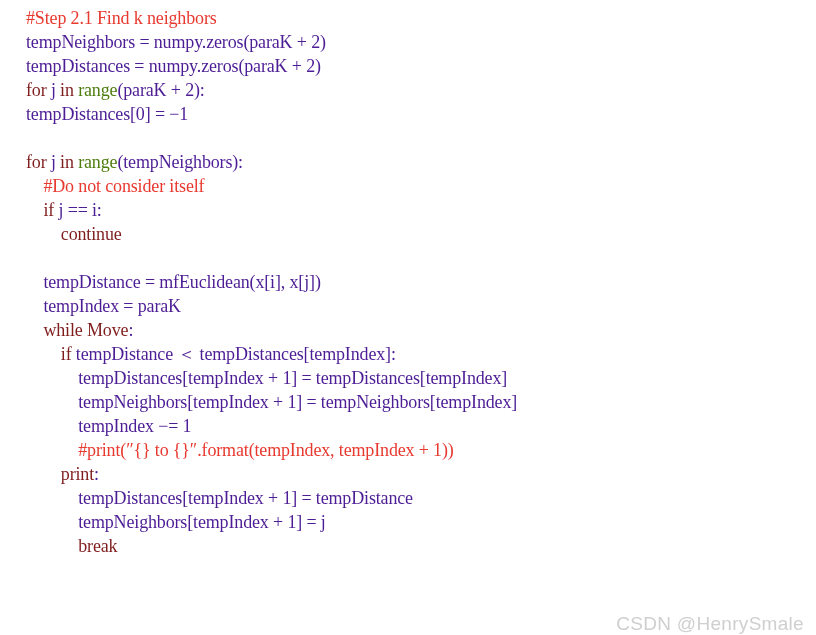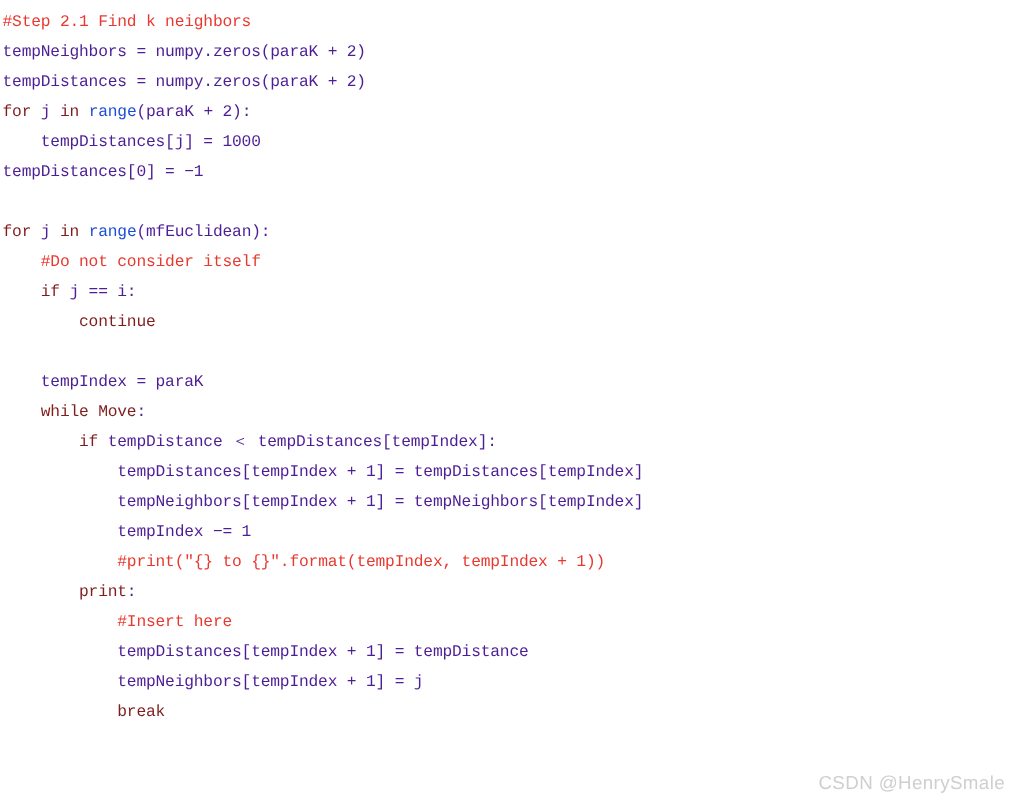--- a/index.html
+++ b/index.html
@@ -17,69 +17,69 @@
     position: relative;
     width: 816px;
     height: 635px;
     background: #ffffff;
     padding: 0;
     box-sizing: border-box;
   }
   .code-line {
     height: 24px;
     line-height: 24px;
-    font-size: 13px;
+    font-size: 18px;
     white-space: pre;
     padding-left: 2px;
     letter-spacing: -0.15px;
-    font-family: Liberation Mono, monospace;
+    font-family: Liberation Serif, serif;
+    margin-left: 24px;
   }
   .code-line:first-child {
     margin-top: 6px;
   }
   .tok-plain    { color: #4c1d95; }
   .tok-comment  { color: #e8392f; }
   .tok-keyword  { color: #7f1d1d; }
-  .tok-builtin  { color: #1d4ed8; }
+  .tok-builtin  { color: #4d7c0f; }
 
   #watermark {
     position: absolute;
     right: 12px;
     bottom: 6px;
     font-family: "Liberation Sans", sans-serif;
-    font-size: 15px;
+    font-size: 19px;
     color: #cfcfcf;
     letter-spacing: 0.3px;
     user-select: none;
   }
 </style>
 </head>
 <body>
 
 <div id="code-block">
   <div id="code-lines">
       <div class="code-line"><span class="tok-comment">#Step 2.1 Find k neighbors</span></div>
       <div class="code-line"><span class="tok-plain">tempNeighbors = numpy.zeros(paraK + 2)</span></div>
       <div class="code-line"><span class="tok-plain">tempDistances = numpy.zeros(paraK + 2)</span></div>
       <div class="code-line"><span class="tok-keyword">for</span><span class="tok-plain"> j </span><span class="tok-keyword">in</span><span class="tok-plain"> </span><span class="tok-builtin">range</span><span class="tok-plain">(paraK + 2):</span></div>
-      <div class="code-line"><span class="tok-plain">    tempDistances[j] = 1000</span></div>
       <div class="code-line"><span class="tok-plain">tempDistances[0] = −1</span></div>
       <div class="code-line">&nbsp;</div>
-      <div class="code-line"><span class="tok-keyword">for</span><span class="tok-plain"> j </span><span class="tok-keyword">in</span><span class="tok-plain"> </span><span class="tok-builtin">range</span><span class="tok-plain">(mfEuclidean):</span></div>
+      <div class="code-line"><span class="tok-keyword">for</span><span class="tok-plain"> j </span><span class="tok-keyword">in</span><span class="tok-plain"> </span><span class="tok-builtin">range</span><span class="tok-plain">(tempNeighbors):</span></div>
       <div class="code-line"><span class="tok-plain">    </span><span class="tok-comment">#Do not consider itself</span></div>
       <div class="code-line"><span class="tok-plain">    </span><span class="tok-keyword">if</span><span class="tok-plain"> j == i:</span></div>
       <div class="code-line"><span class="tok-plain">        </span><span class="tok-keyword">continue</span></div>
       <div class="code-line">&nbsp;</div>
+      <div class="code-line"><span class="tok-plain">    tempDistance = mfEuclidean(x[i], x[j])</span></div>
       <div class="code-line"><span class="tok-plain">    tempIndex = paraK</span></div>
       <div class="code-line"><span class="tok-plain">    </span><span class="tok-keyword">while</span><span class="tok-plain"> </span><span class="tok-keyword">Move</span><span class="tok-plain">:</span></div>
       <div class="code-line"><span class="tok-plain">        </span><span class="tok-keyword">if</span><span class="tok-plain"> tempDistance ＜ tempDistances[tempIndex]:</span></div>
       <div class="code-line"><span class="tok-plain">            tempDistances[tempIndex + 1] = tempDistances[tempIndex]</span></div>
       <div class="code-line"><span class="tok-plain">            tempNeighbors[tempIndex + 1] = tempNeighbors[tempIndex]</span></div>
       <div class="code-line"><span class="tok-plain">            tempIndex −= 1</span></div>
       <div class="code-line"><span class="tok-plain">            </span><span class="tok-comment">#print(″{} to {}″.format(tempIndex, tempIndex + 1))</span></div>
       <div class="code-line"><span class="tok-plain">        </span><span class="tok-keyword">print</span><span class="tok-plain">:</span></div>
-      <div class="code-line"><span class="tok-plain">            </span><span class="tok-comment">#Insert here</span></div>
       <div class="code-line"><span class="tok-plain">            tempDistances[tempIndex + 1] = tempDistance</span></div>
       <div class="code-line"><span class="tok-plain">            tempNeighbors[tempIndex + 1] = j</span></div>
       <div class="code-line"><span class="tok-plain">            </span><span class="tok-keyword">break</span></div>
     </div>
   <div id="watermark">CSDN @HenrySmale</div>
 </div>
 
 </body></html>

